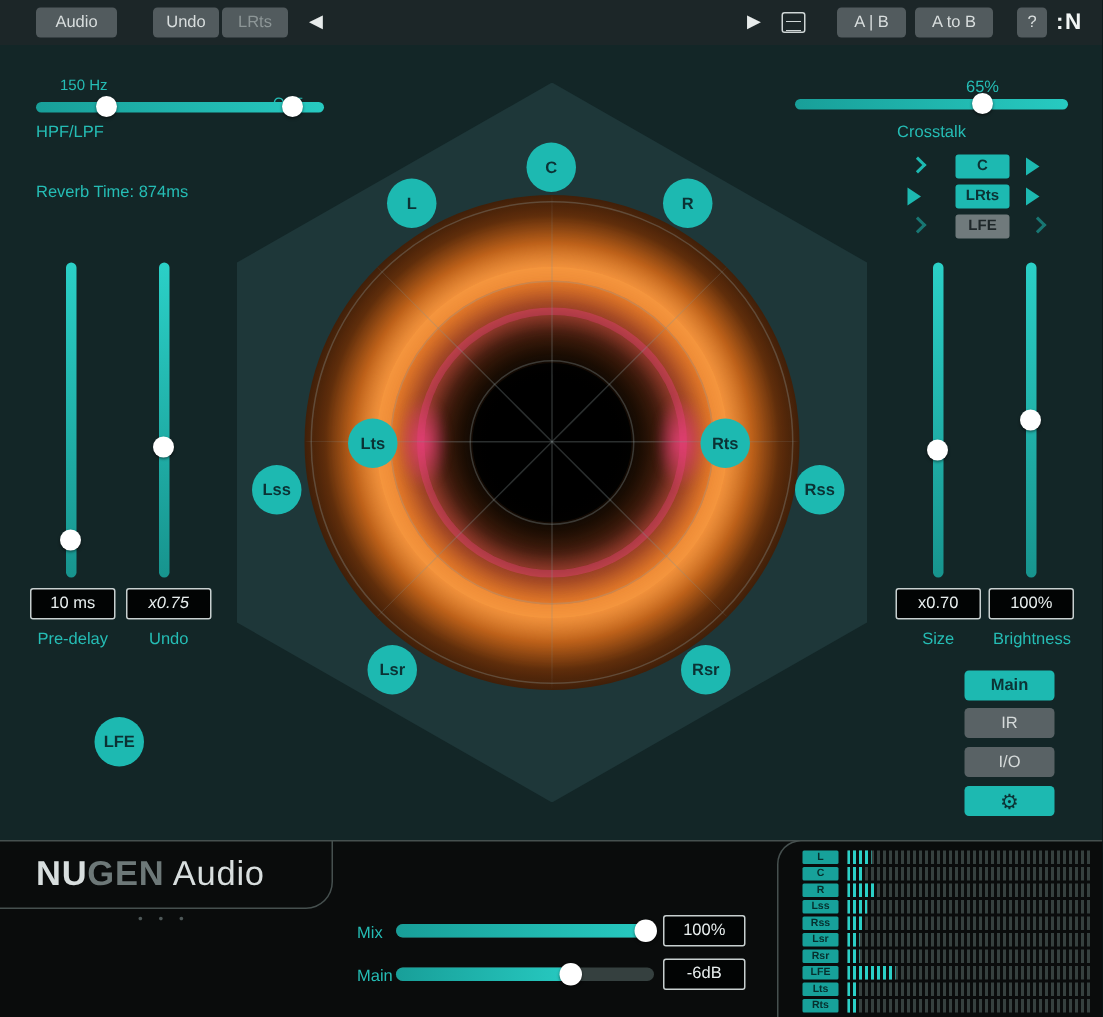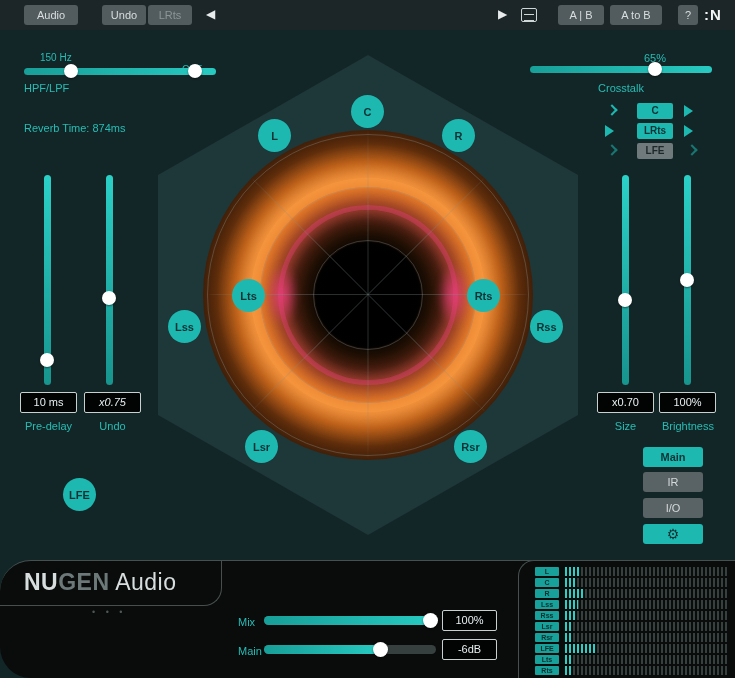--- a/index.html
+++ b/index.html
@@ -106,21 +106,21 @@
 
   
   .pbtn{position:absolute;left:643px;width:60px;height:20px;border-radius:3px;border:none;font-family:inherit;
         font-size:11px;line-height:20px;text-align:center;cursor:pointer;}
   .pbtn.active{background:var(--teal);color:#0c3335;font-weight:bold;}
   .pbtn.idle{background:#596265;color:#d5dada;}
   #pg-main{top:417px;} #pg-ir{top:442px;} #pg-io{top:468px;}
   #pg-gear{top:494px;background:var(--teal);color:#0c3335;font-size:14px;}
 
   
-  .footer{position:absolute;left:0;top:560px;width:735px;height:118px;background:var(--footer);border-top:1px solid var(--line);border-radius:31px;}
+  .footer{position:absolute;left:0;top:560px;width:735px;height:118px;background:var(--footer);border-top:1px solid var(--line);}
   .logo-tab{position:absolute;left:-20px;top:-1px;width:242px;height:46px;border:1px solid var(--line);
             border-top:none;border-left:none;border-radius:0 0 18px 0;}
   .brand{position:absolute;left:24px;top:8px;font-size:23px;letter-spacing:.5px;}
   .brand .nu{color:#d8dede;font-weight:bold;}
   .brand .gen{color:#6d7878;font-weight:bold;}
   .brand .audio{color:#d8dede;font-weight:normal;}
   .dots{position:absolute;left:92px;top:46px;color:#4e5858;font-size:9px;letter-spacing:4px;}
   .product{position:absolute;left:38px;top:64px;color:#8e9999;font-size:19px;letter-spacing:11px;}
 
   .ftrack{position:absolute;left:264px;width:172px;height:9px;border-radius:5px;background:#35403f;cursor:pointer;}

